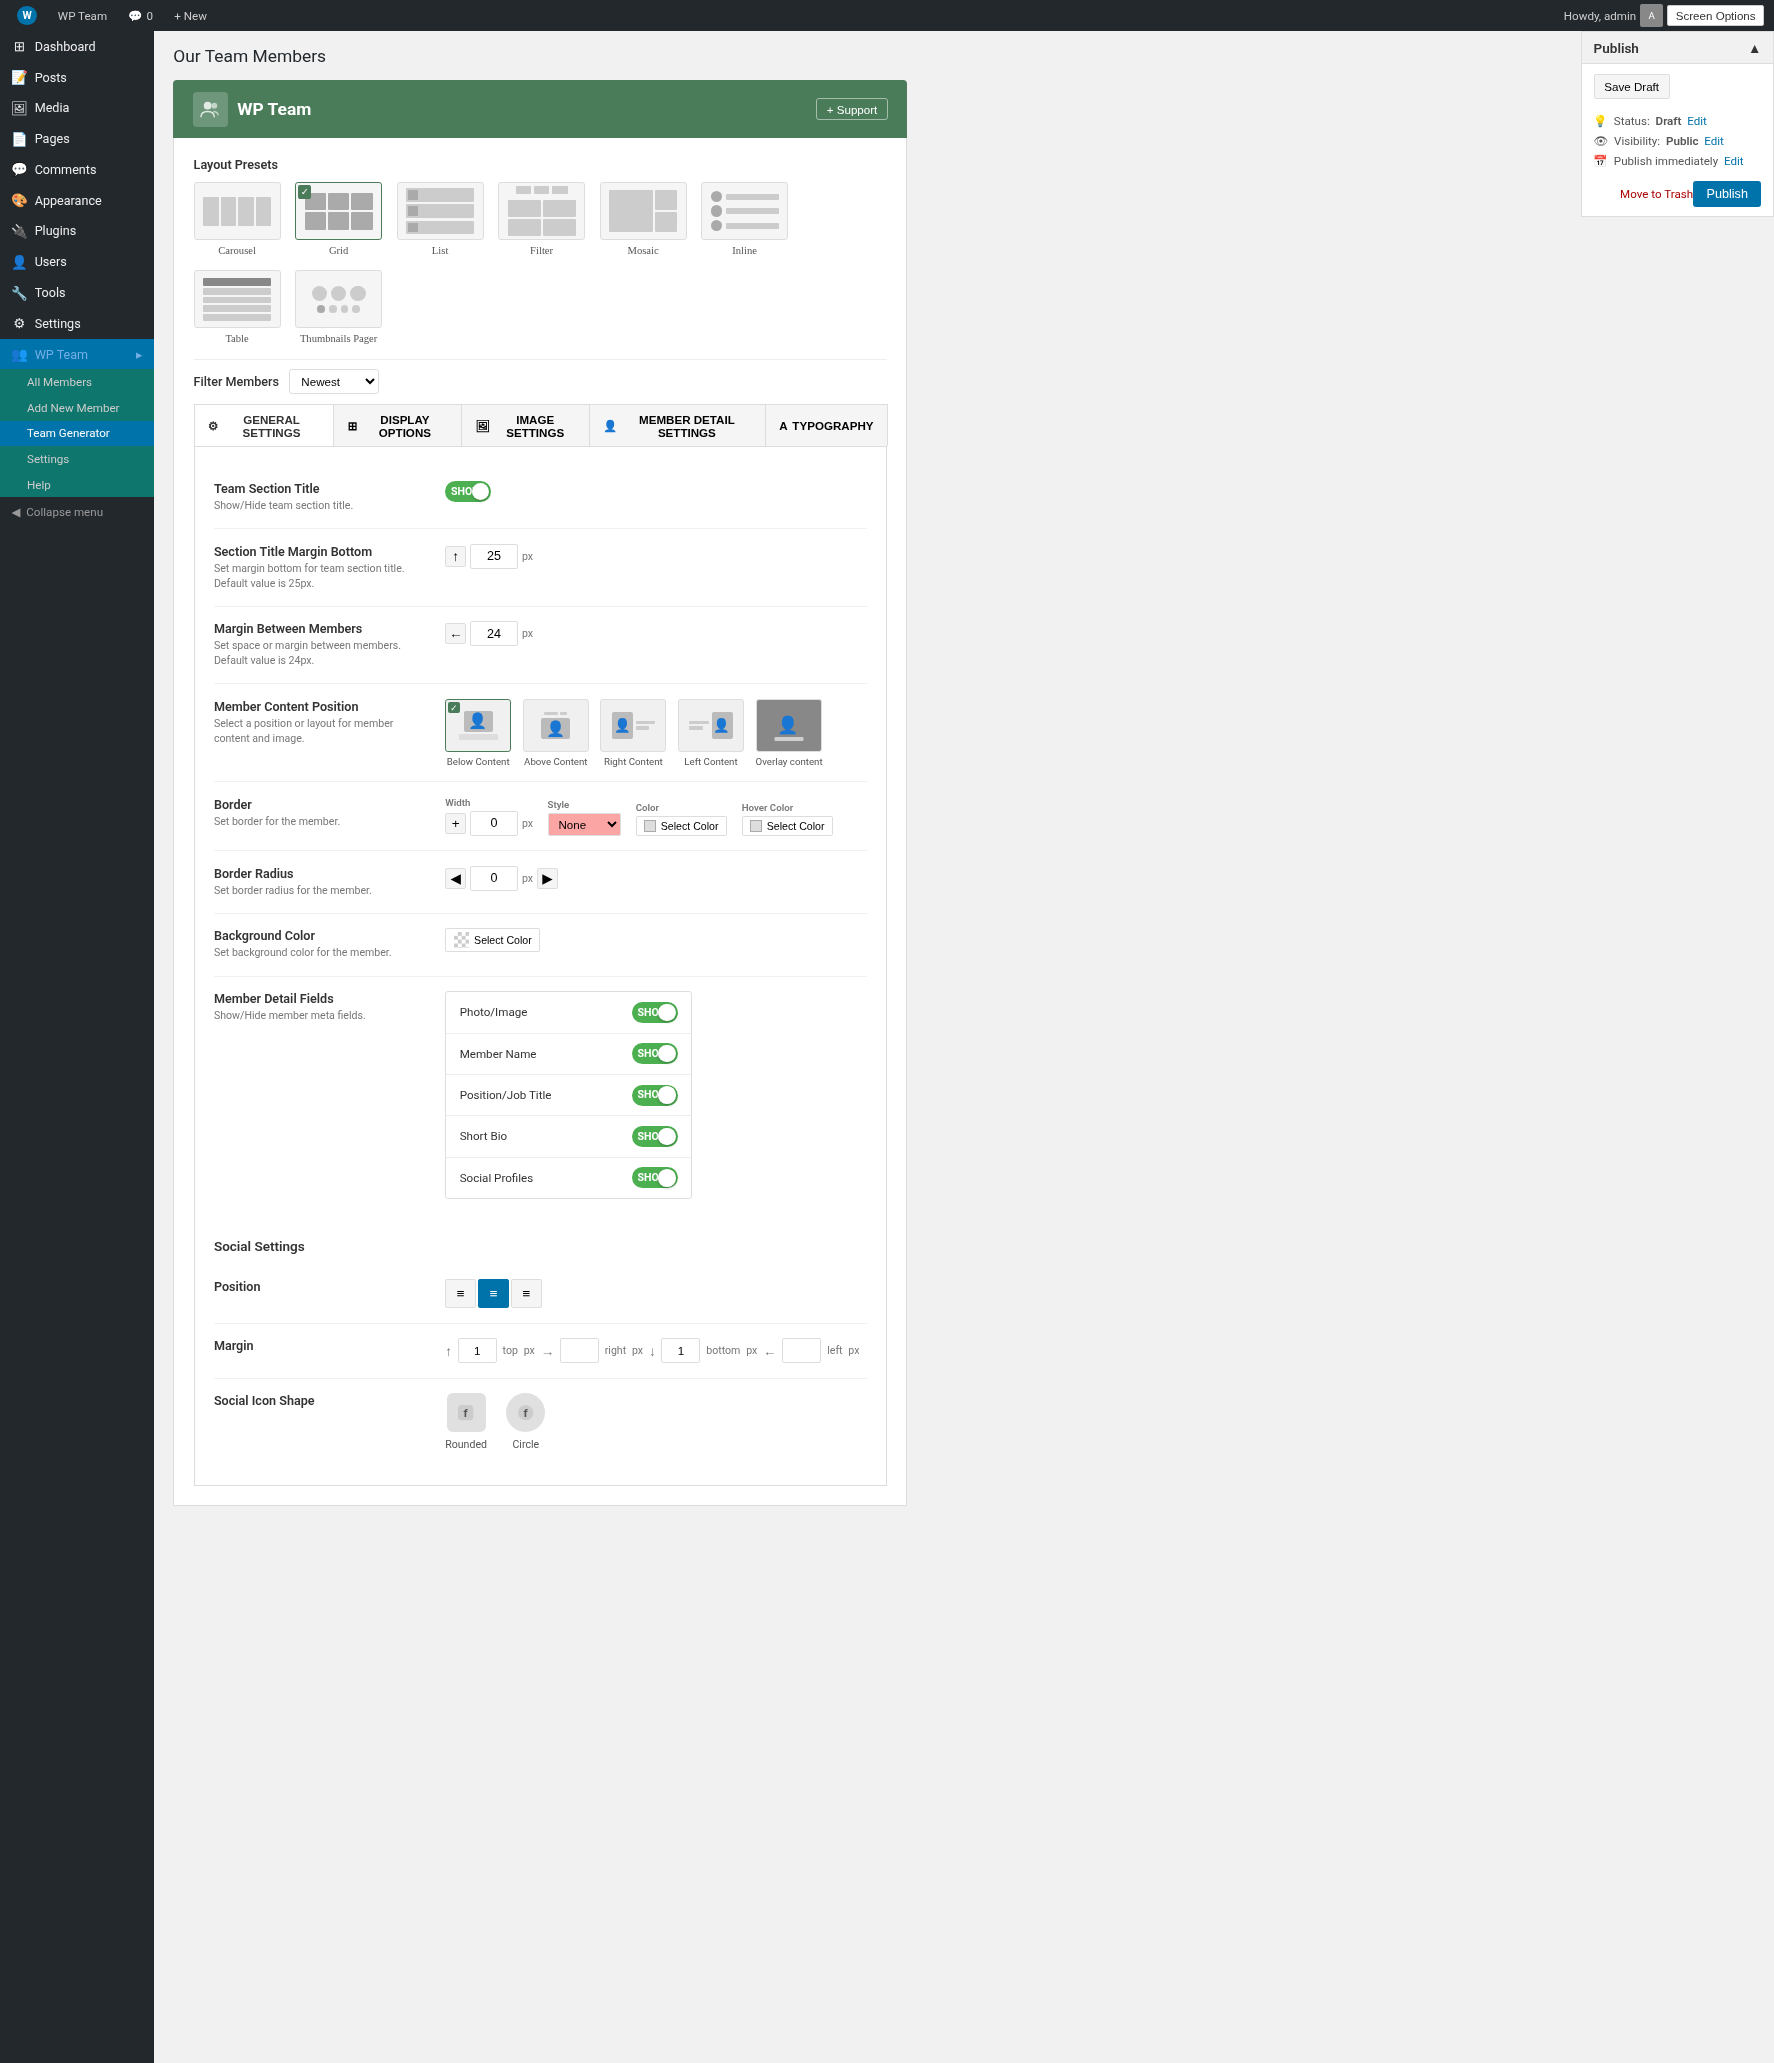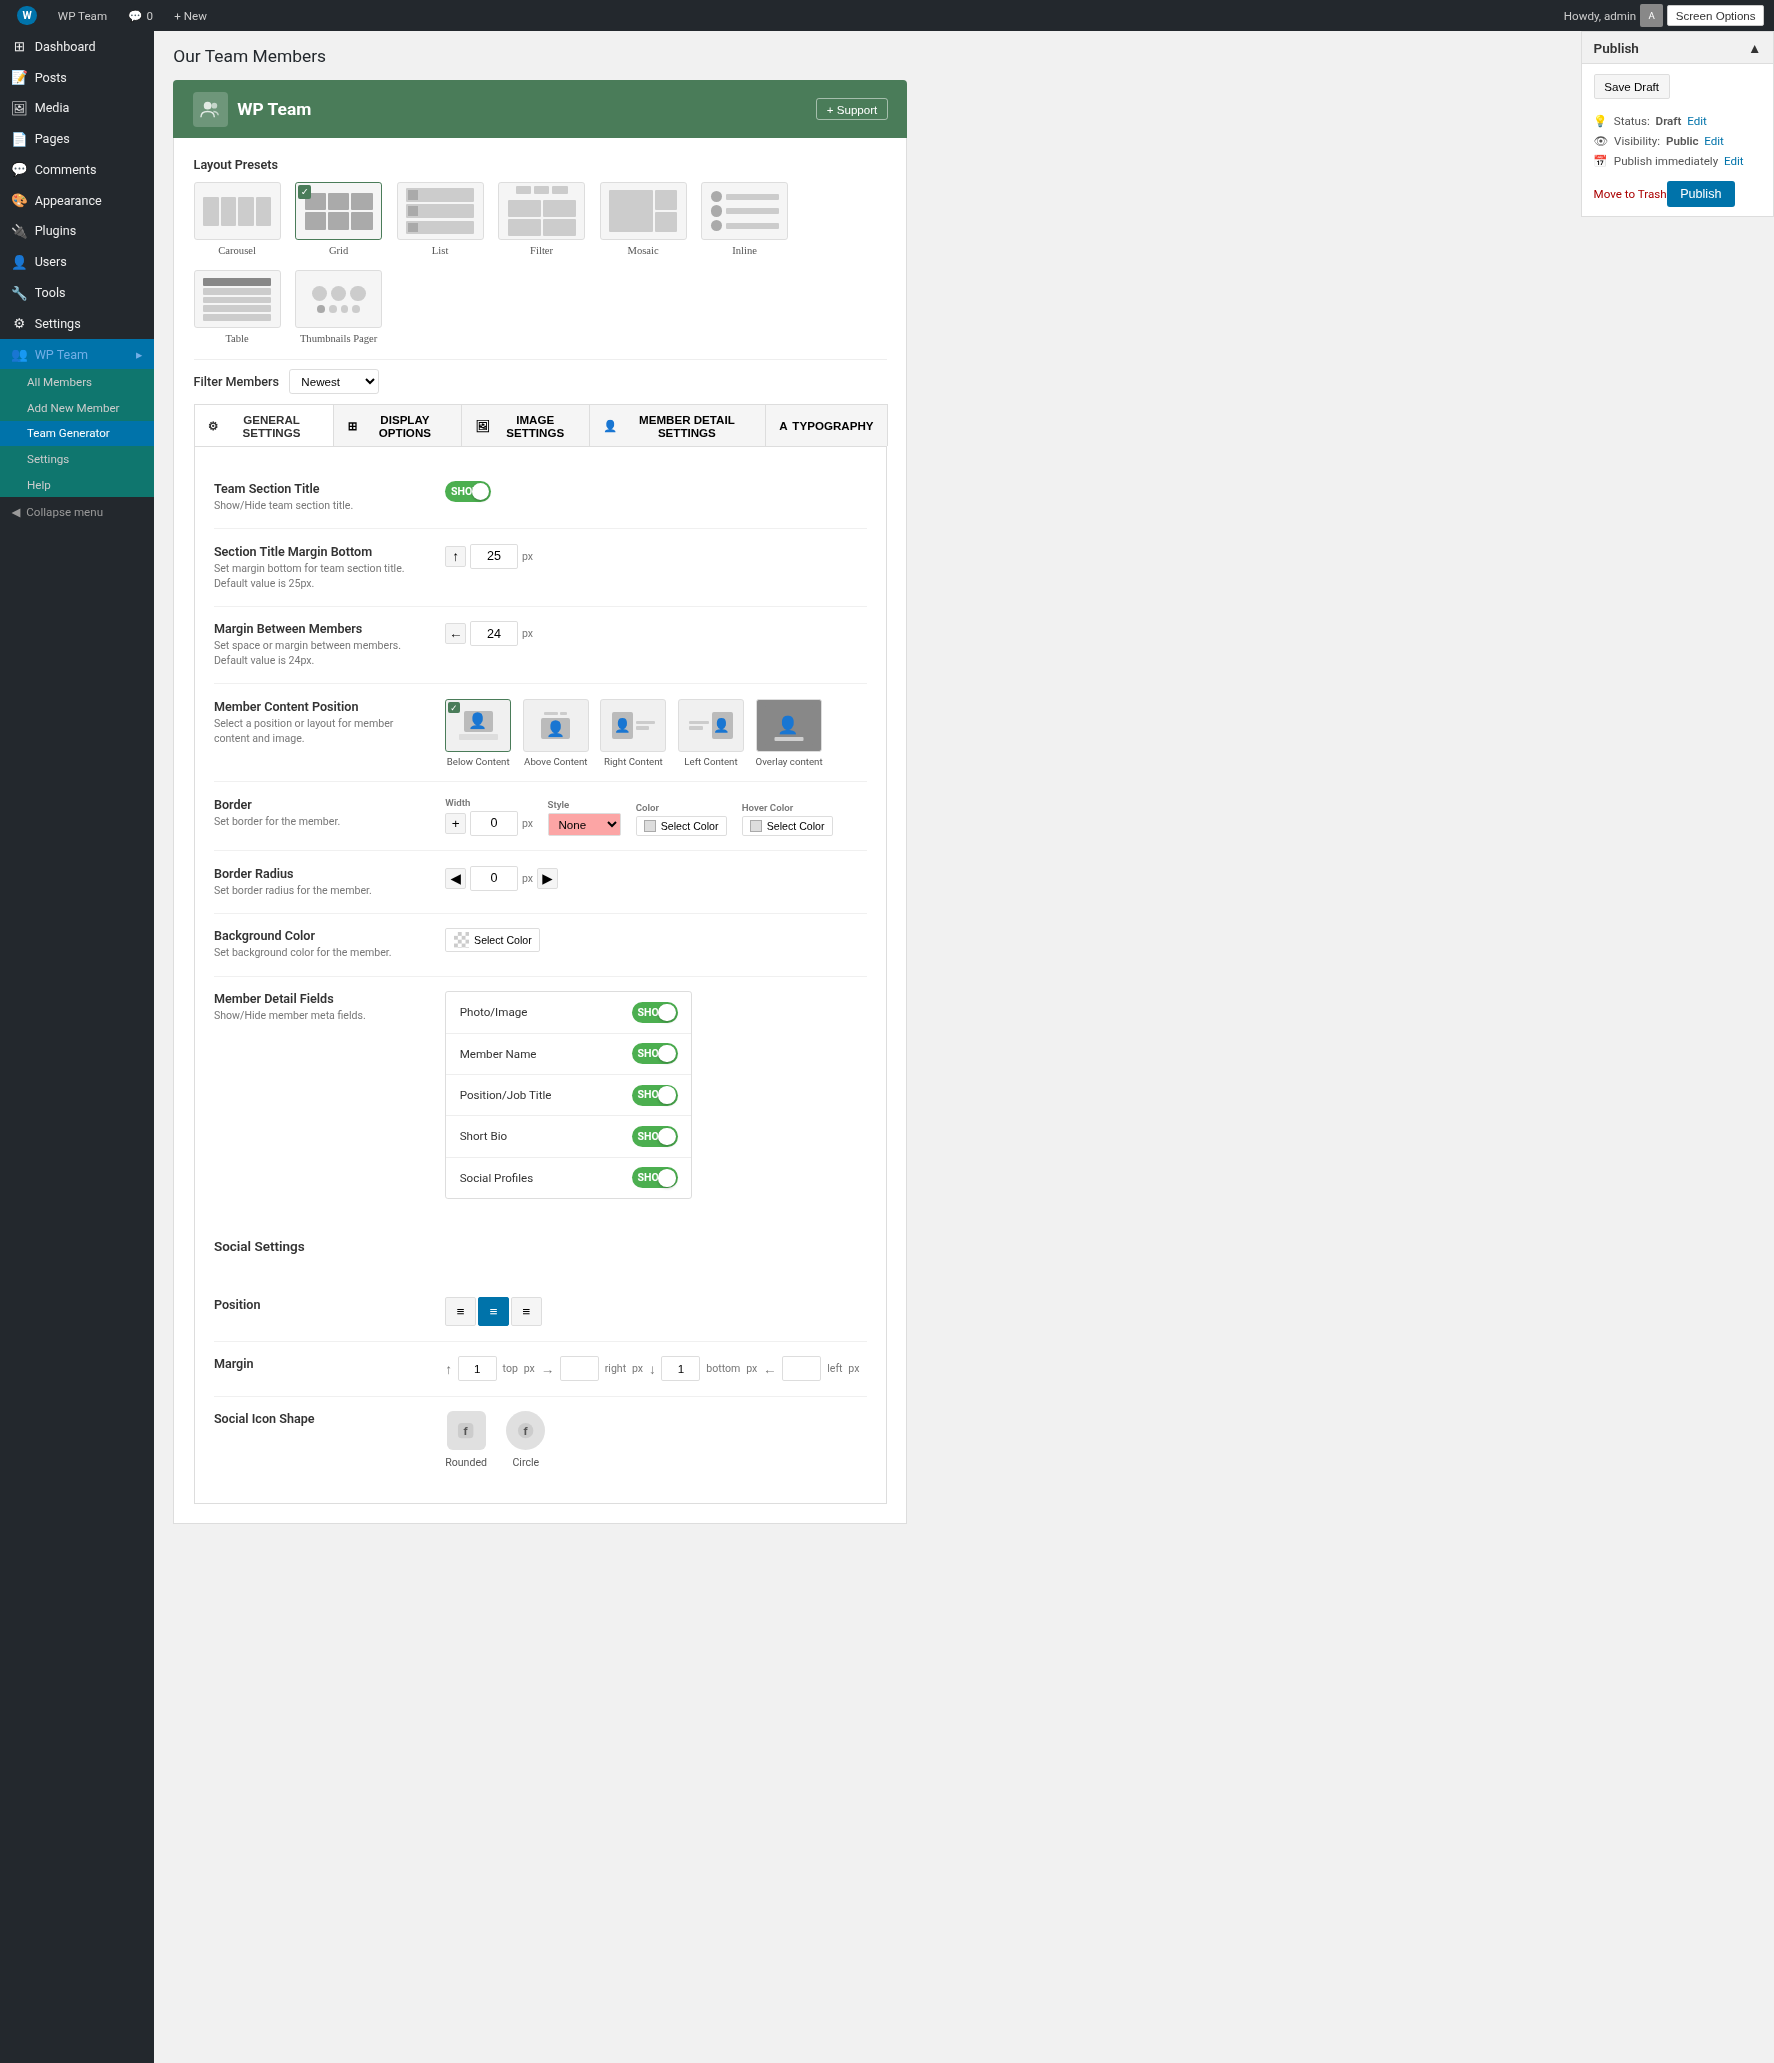--- a/index.html
+++ b/index.html
@@ -122,21 +122,21 @@
 
     
     #publish-box { position: absolute; top: 60px; right: 19.3px; width: 193px; }
     .publish-header { background: #f1f1f1; border: 1px solid #ddd; padding: 7.7px 11.6px; font-size: 13.5px; font-weight: 600; display: flex; align-items: center; justify-content: space-between; }
     .publish-body { background: white; border: 1px solid #ddd; border-top: none; padding: 9.7px 11.6px; }
     .save-draft-btn { background: #f5f5f5; border: 1px solid #ddd; padding: 4.8px 9.7px; font-size: 11.6px; cursor: pointer; border-radius: 1.9px; margin-bottom: 7.7px; }
     .publish-info { font-size: 11.6px; color: #555; margin-bottom: 5.8px; display: flex; align-items: center; gap: 5.8px; }
     .publish-info a { color: #0073aa; text-decoration: none; }
     .publish-btn { background: #0073aa; color: white; border: none; padding: 5.8px 13.5px; font-size: 12.6px; cursor: pointer; border-radius: 2.9px; float: right; }
     .trash-link { color: #a00; font-size: 11.6px; text-decoration: none; cursor: pointer; }
-    .publish-footer { display: flex; align-items: center; justify-content: flex-start; padding-top: 7.7px; }
+    .publish-footer { display: flex; align-items: center; justify-content: flex-end; padding-top: 7.7px; }
 
     
     #footer { background: white; border-top: 1px solid #ddd; padding: 9.7px 19.3px; font-size: 11.6px; color: #777; display: flex; justify-content: space-between; margin-top: 19.3px; }
     .star { color: #f0a500; }
     .version { color: #777; }
 
     
     .thumb-carousel { display: grid; grid-template-columns: repeat(4,1fr); gap: 1.9px; width: 68px; }
     .thumb-carousel .tc { background: #ccc; height: 29px; border-radius: 1px; }
     .thumb-grid { display: grid; grid-template-columns: repeat(3,1fr); gap: 1.9px; width: 68px; }
@@ -668,21 +668,21 @@
                       <span class="toggle-label">SHOW</span>
                       <div class="toggle-thumb"></div>
                     </div>
                   </div>
                 </div>
               </div>
             </div>
           </div>
 
           <div style="padding-top:24px;">
-            <div class="setting-label" style="font-size:13.5px;margin-bottom:29px;">Social Settings</div>
+            <div class="setting-label" style="font-size:13.5px;margin-bottom:11px;">Social Settings</div>
 
             <div class="setting-row">
               <div class="setting-label-col">
                 <div class="setting-label">Position</div>
               </div>
               <div class="setting-control">
                 <div class="position-btns">
                   <button class="pos-btn" title="Left align">
                     <span>≡</span>
                   </button>

